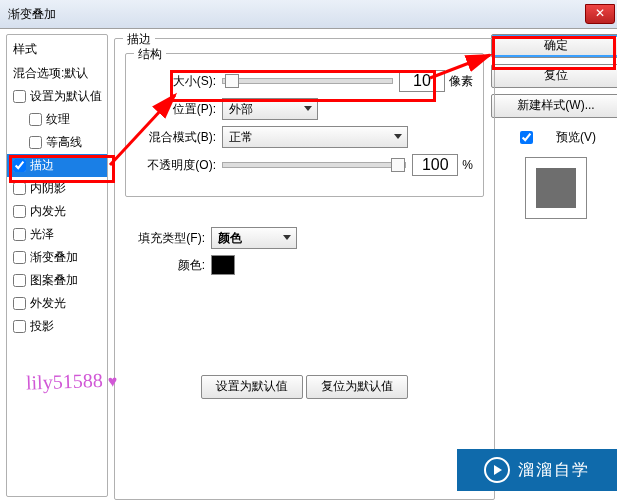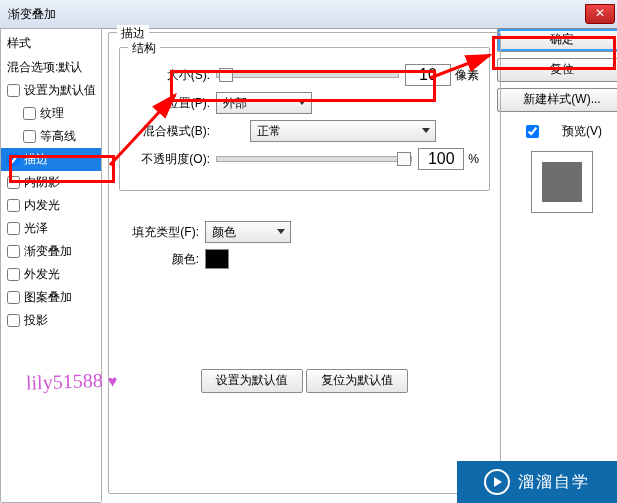--- a/index.html
+++ b/index.html
@@ -34,20 +34,21 @@
   line-height: 16px;
   font-size: 12px;
   border: 1px solid #800;
   margin-right: 2px;
   border-radius: 0 0 3px 3px;
 }
 .content {
   display: flex;
   position: absolute;
   top: 28px; left: 0; right: 0; bottom: 0;
+  padding: 6px;
   justify-content: center;
 }
 .left-col {
   width: 100px;
   border: 1px solid #b0b0b0;
   border-radius: 2px;
   padding: 4px 0 0 0;
   background: #fff;
 }
 .left-col .heading {
@@ -184,21 +185,21 @@
   position: absolute;
   left: 26px; top: 370px;
   font-family: cursive;
   font-size: 20px;
   color: #d158d6;
   transform: rotate(-2deg);
 }
 .watermark .heart { color: #d158d6; font-size: 16px; }
 .logo {
   position: absolute;
-  right: 0; bottom: 0;
+  right: 0; bottom: 12px;
   width: 160px; height: 42px;
   background: #0f6aab;
   color: #fff;
   display: flex;
   align-items: center;
   justify-content: center;
   font-size: 16px;
   letter-spacing: 2px;
 }
 .logo .play {
@@ -261,25 +262,25 @@
     <div class="row">
       <input type="checkbox" style="">
       <span>光泽</span>
     </div>
     <div class="row">
       <input type="checkbox" style="">
       <span>渐变叠加</span>
     </div>
     <div class="row">
       <input type="checkbox" style="">
+      <span>图案叠加</span>
+    </div>
+    <div class="row">
+      <input type="checkbox" style="">
       <span>外发光</span>
-    </div>
-    <div class="row">
-      <input type="checkbox" style="">
-      <span>图案叠加</span>
     </div>
     <div class="row">
       <input type="checkbox" style="">
       <span>投影</span>
     </div>
   </div>
 
   <div class="mid-col">
     <div class="groupbox" style="height:440px;">
       <span class="gb-title">描边</span>
@@ -298,38 +299,38 @@
 
         <div class="form-row">
           <span class="lbl">位置(P):</span>
           <div class="select" style="width:70px;">
             <span>外部</span>
           </div>
         </div>
 
         <div class="form-row">
           <span class="lbl">混合模式(B):</span>
-          <div class="select" style="width:160px;margin-left:34px;">
+          <div class="select" style="width:160px;">
             <span>正常</span>
           </div>
         </div>
 
         <div class="form-row">
           <span class="lbl">不透明度(O):</span>
           <div class="slider">
               <div class="thumb" style="right:0;"></div>
             </div>
           <input class="numfield" value="100" style="">
           <span class="unit">%</span>
         </div>
       </div>
 
       <div class="form-row" style="margin-top:30px;">
         <span class="lbl">填充类型(F):</span>
-        <div class="select" style="width:60px;">
+        <div class="select" style="width:60px;font-weight:bold;">
           <span>颜色</span>
         </div>
       </div>
 
       <div class="form-row">
         <span class="lbl">颜色:</span>
         <span class="color-swatch"></span>
       </div>
 
       <div class="defaults-row" style="margin-top:100px;">

